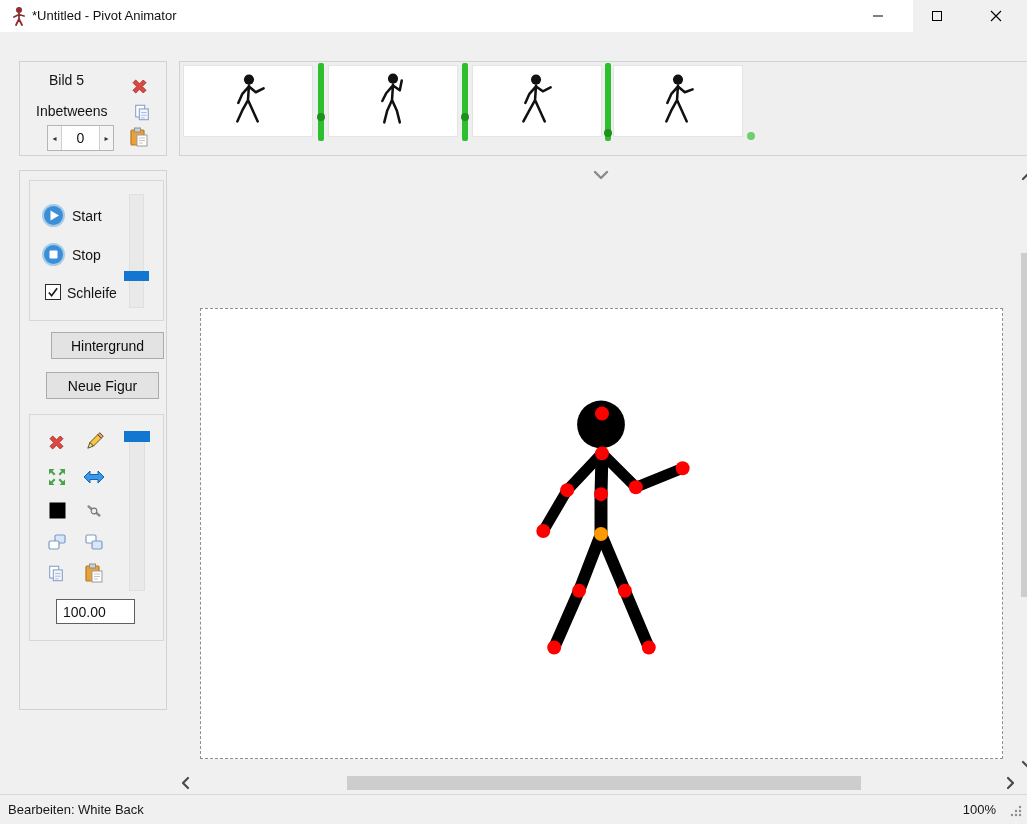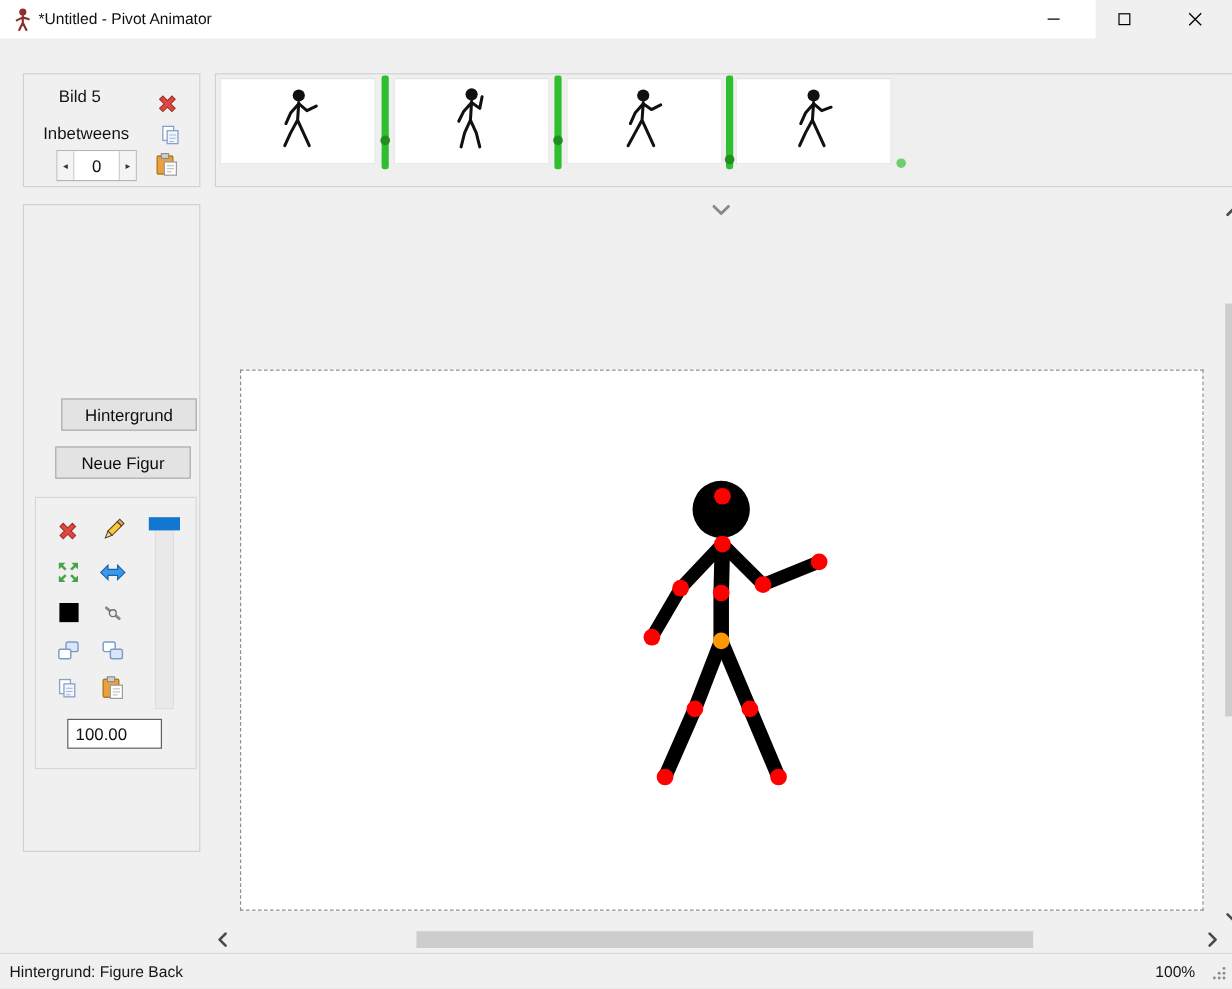--- a/index.html
+++ b/index.html
@@ -142,20 +142,44 @@
     </div>
 
     <div class="icon-btn" style="left:577px;top:110px;">
       <svg width="16" height="10" viewBox="0 0 16 10">
         <path d="M2 2 L8 8 L14 2" fill="none" stroke="#8a8a8a" stroke-width="2.4" stroke-linecap="round" stroke-linejoin="round"></path>
       </svg>
     </div>
 
     <div class="panel" style="left:3px;top:110px;width:148px;height:540px;">
 
+      <div class="groupbox" style="left:9px;top:9px;width:135px;height:141px;">
+        <div class="icon-btn" style="left:12px;top:23px;">
+          <svg width="23" height="23" viewBox="0 0 23 23">
+            <circle cx="11.5" cy="11.5" r="10.5" fill="#3b8fd6" stroke="#a6cbe8" stroke-width="2"></circle>
+            <polygon points="8.5,6.5 8.5,16.5 17,11.5" fill="#fff"></polygon>
+          </svg>
+        </div>
+        <div class="lbl" style="left:42px;top:27px;">Start</div>
+        <div class="icon-btn" style="left:12px;top:62px;">
+          <svg width="23" height="23" viewBox="0 0 23 23">
+            <circle cx="11.5" cy="11.5" r="10.5" fill="#3b8fd6" stroke="#a6cbe8" stroke-width="2"></circle>
+            <rect x="7.5" y="7.5" width="8" height="8" rx="1" fill="#fff"></rect>
+          </svg>
+        </div>
+        <div class="lbl" style="left:42px;top:66px;">Stop</div>
+        <div class="checkbox" style="left:15px;top:103px;">
+          <svg width="12" height="12" viewBox="0 0 13 13">
+            <path d="M2 7 L5 10.5 L11 2.5" fill="none" stroke="#1a1a1a" stroke-width="1.8"></path>
+          </svg>
+        </div>
+        <div class="lbl" style="left:37px;top:104px;">Schleife</div>
+        <div class="slider-track" style="left:99px;top:13px;width:15px;height:114px;"></div>
+        <div class="slider-thumb" style="left:94px;top:90px;width:25px;height:10px;"></div>
+      </div>
 
       <div class="btn" style="left:31px;top:161px;width:113px;height:27px;">Hintergrund</div>
       <div class="btn" style="left:26px;top:201px;width:113px;height:27px;text-align:right;">Neue Figur</div>
 
       <div class="groupbox" style="left:9px;top:243px;width:135px;height:227px;">
 
         <div class="icon-btn" style="left:17px;top:18px;">
           <svg width="19" height="19" viewBox="0 0 20 20">
             <path d="M3.2 6 L6 3.2 L10 7.2 L14 3.2 L16.8 6 L12.8 10 L16.8 14 L14 16.8 L10 12.8 L6 16.8 L3.2 14 L7.2 10 Z" fill="#dd4841" stroke="#a5312b" stroke-width="1"></path>
           </svg>
@@ -277,21 +301,21 @@
     </div>
     <div class="scroll-thumb" style="left:331px;top:716px;width:514px;height:14px;"></div>
     <div class="icon-btn" style="left:990px;top:716px;">
       <svg width="9" height="14" viewBox="0 0 9 14">
         <path d="M2 2 L7 7 L2 12" fill="none" stroke="#4a4a4a" stroke-width="2.2" stroke-linecap="round" stroke-linejoin="round"></path>
       </svg>
     </div>
   </div>
 
   <div class="statusbar">
-    <div class="status-text" style="left:8px;">Hintergrund: Figure Back</div>
+    <div class="status-text" style="left:8px;">Bearbeiten: White Back</div>
     <div class="status-text" style="right:31px;">100%</div>
     <div class="abs" style="right:5px;top:9px;">
       <svg width="13" height="13" viewBox="0 0 13 13">
         <g fill="#8c8c8c">
           <circle cx="11" cy="3" r="1.2"></circle>
           <circle cx="11" cy="7" r="1.2"></circle>
             <circle cx="7" cy="7" r="1.2"></circle>
           <circle cx="11" cy="11" r="1.2"></circle>
             <circle cx="7" cy="11" r="1.2"></circle>
             <circle cx="3" cy="11" r="1.2"></circle>

